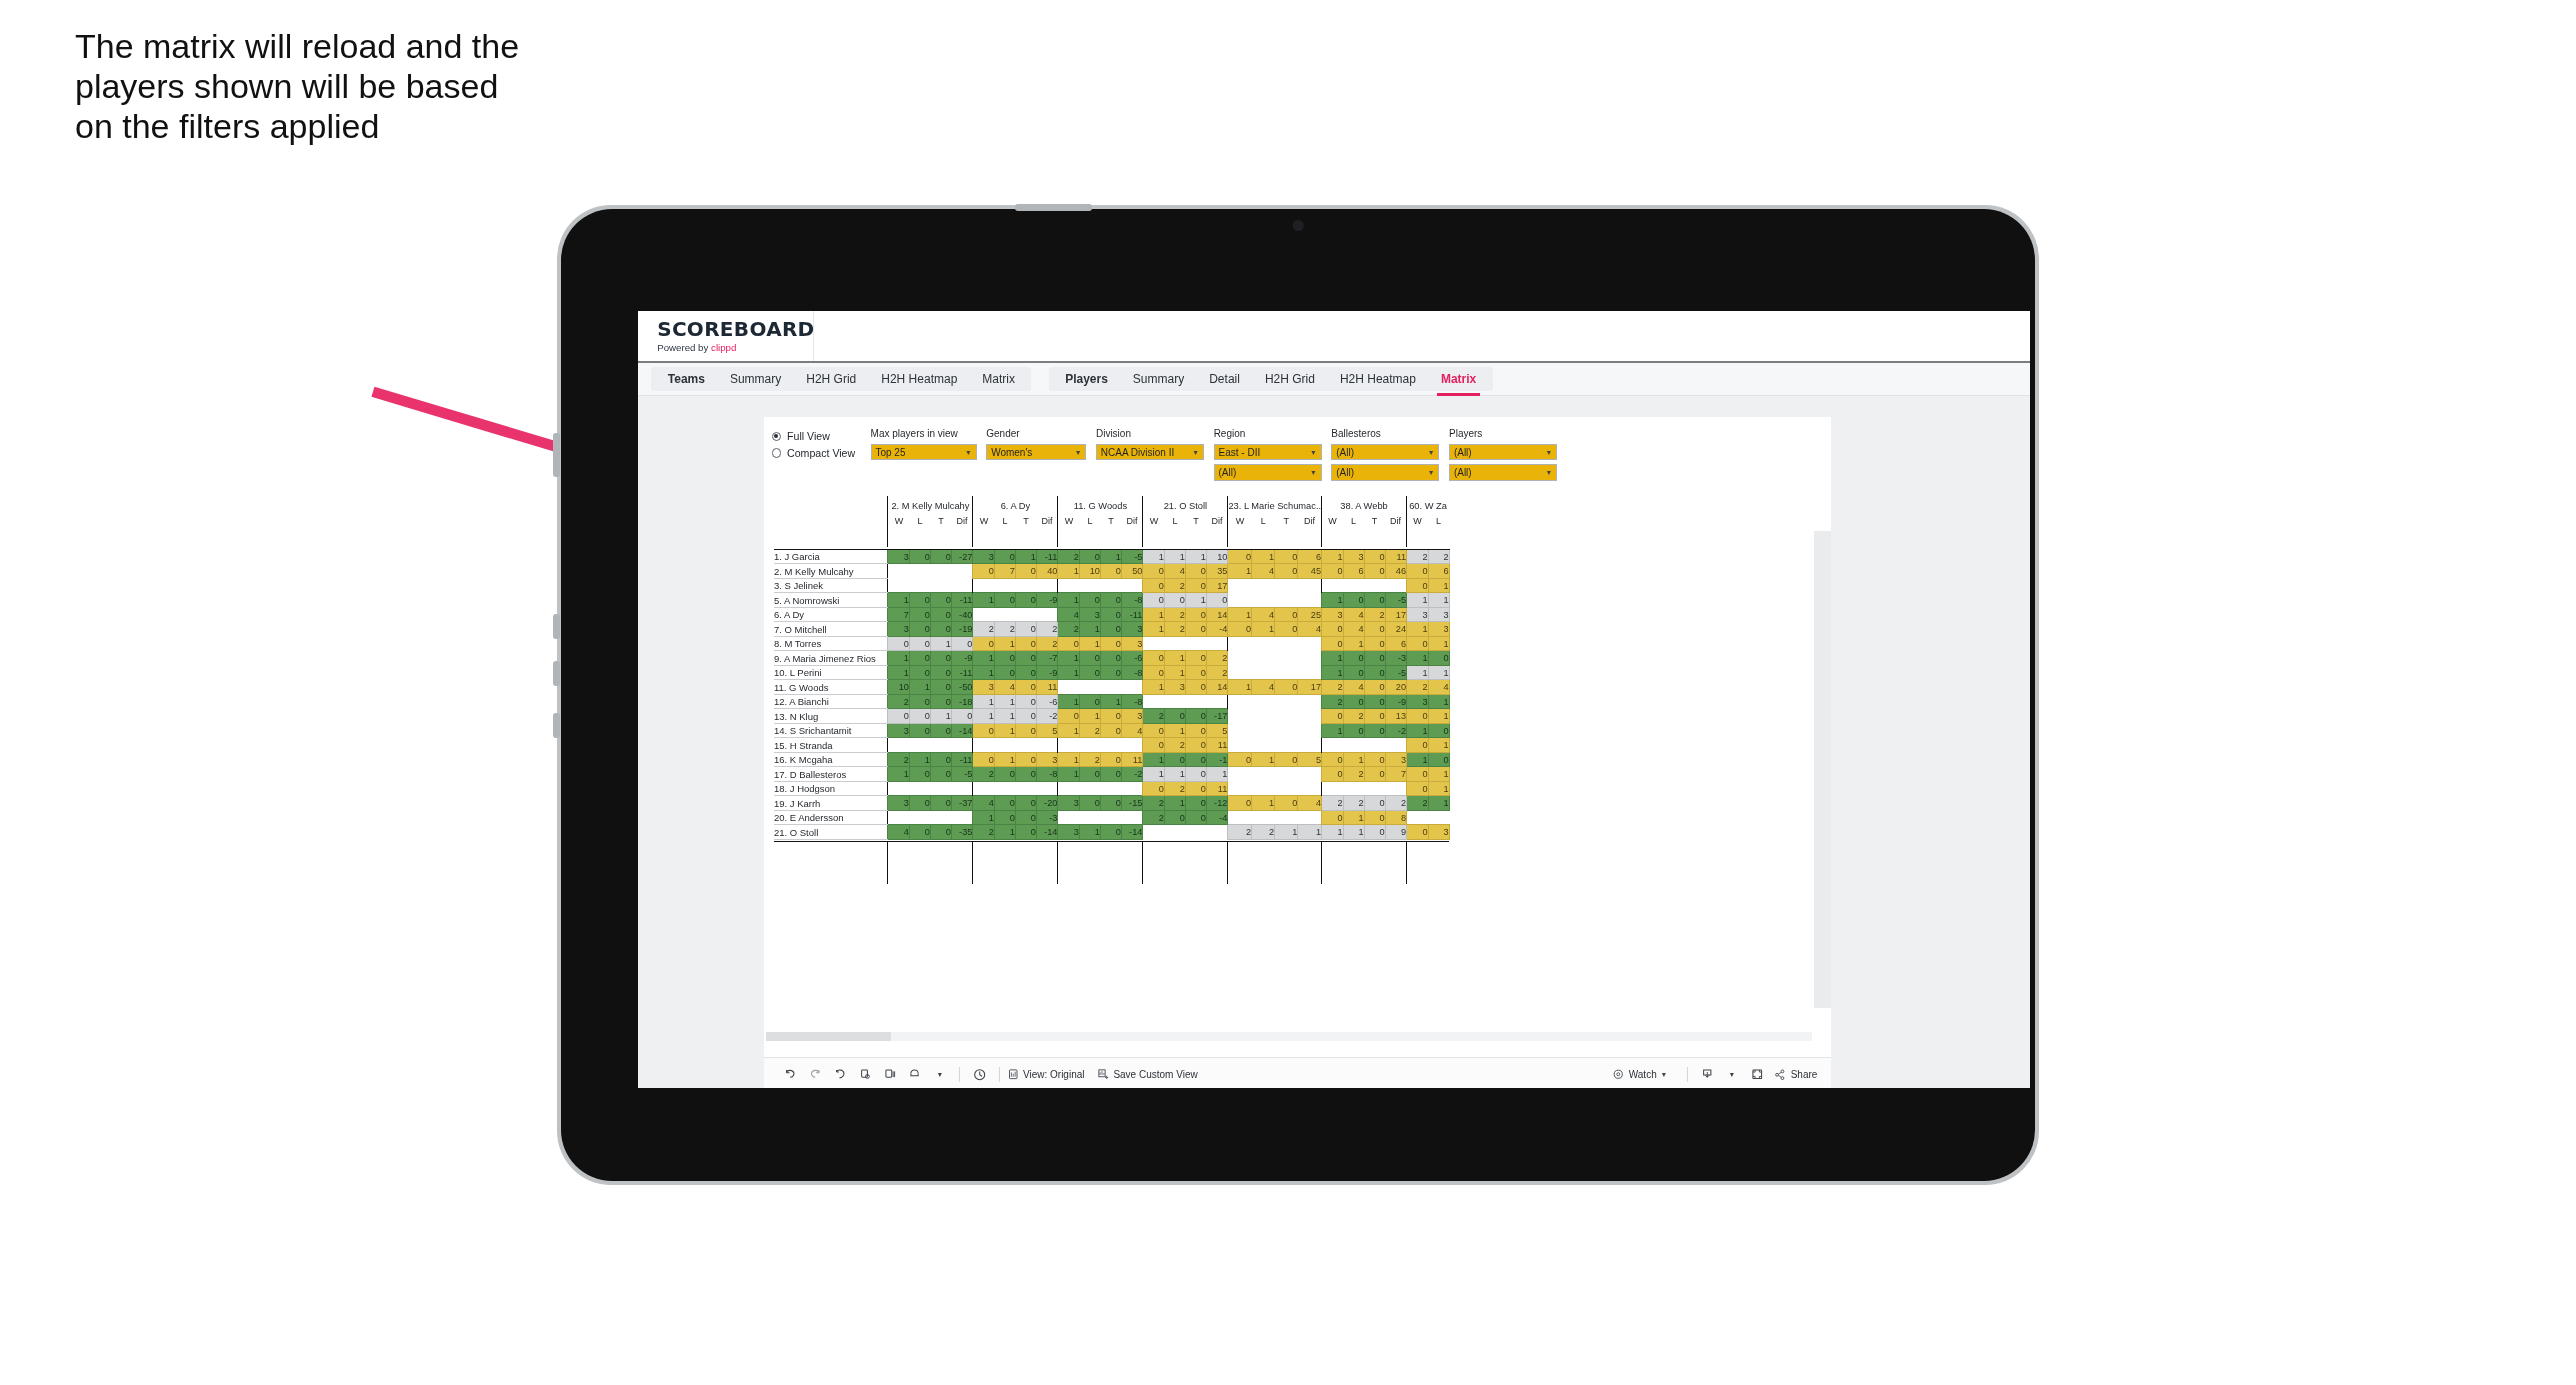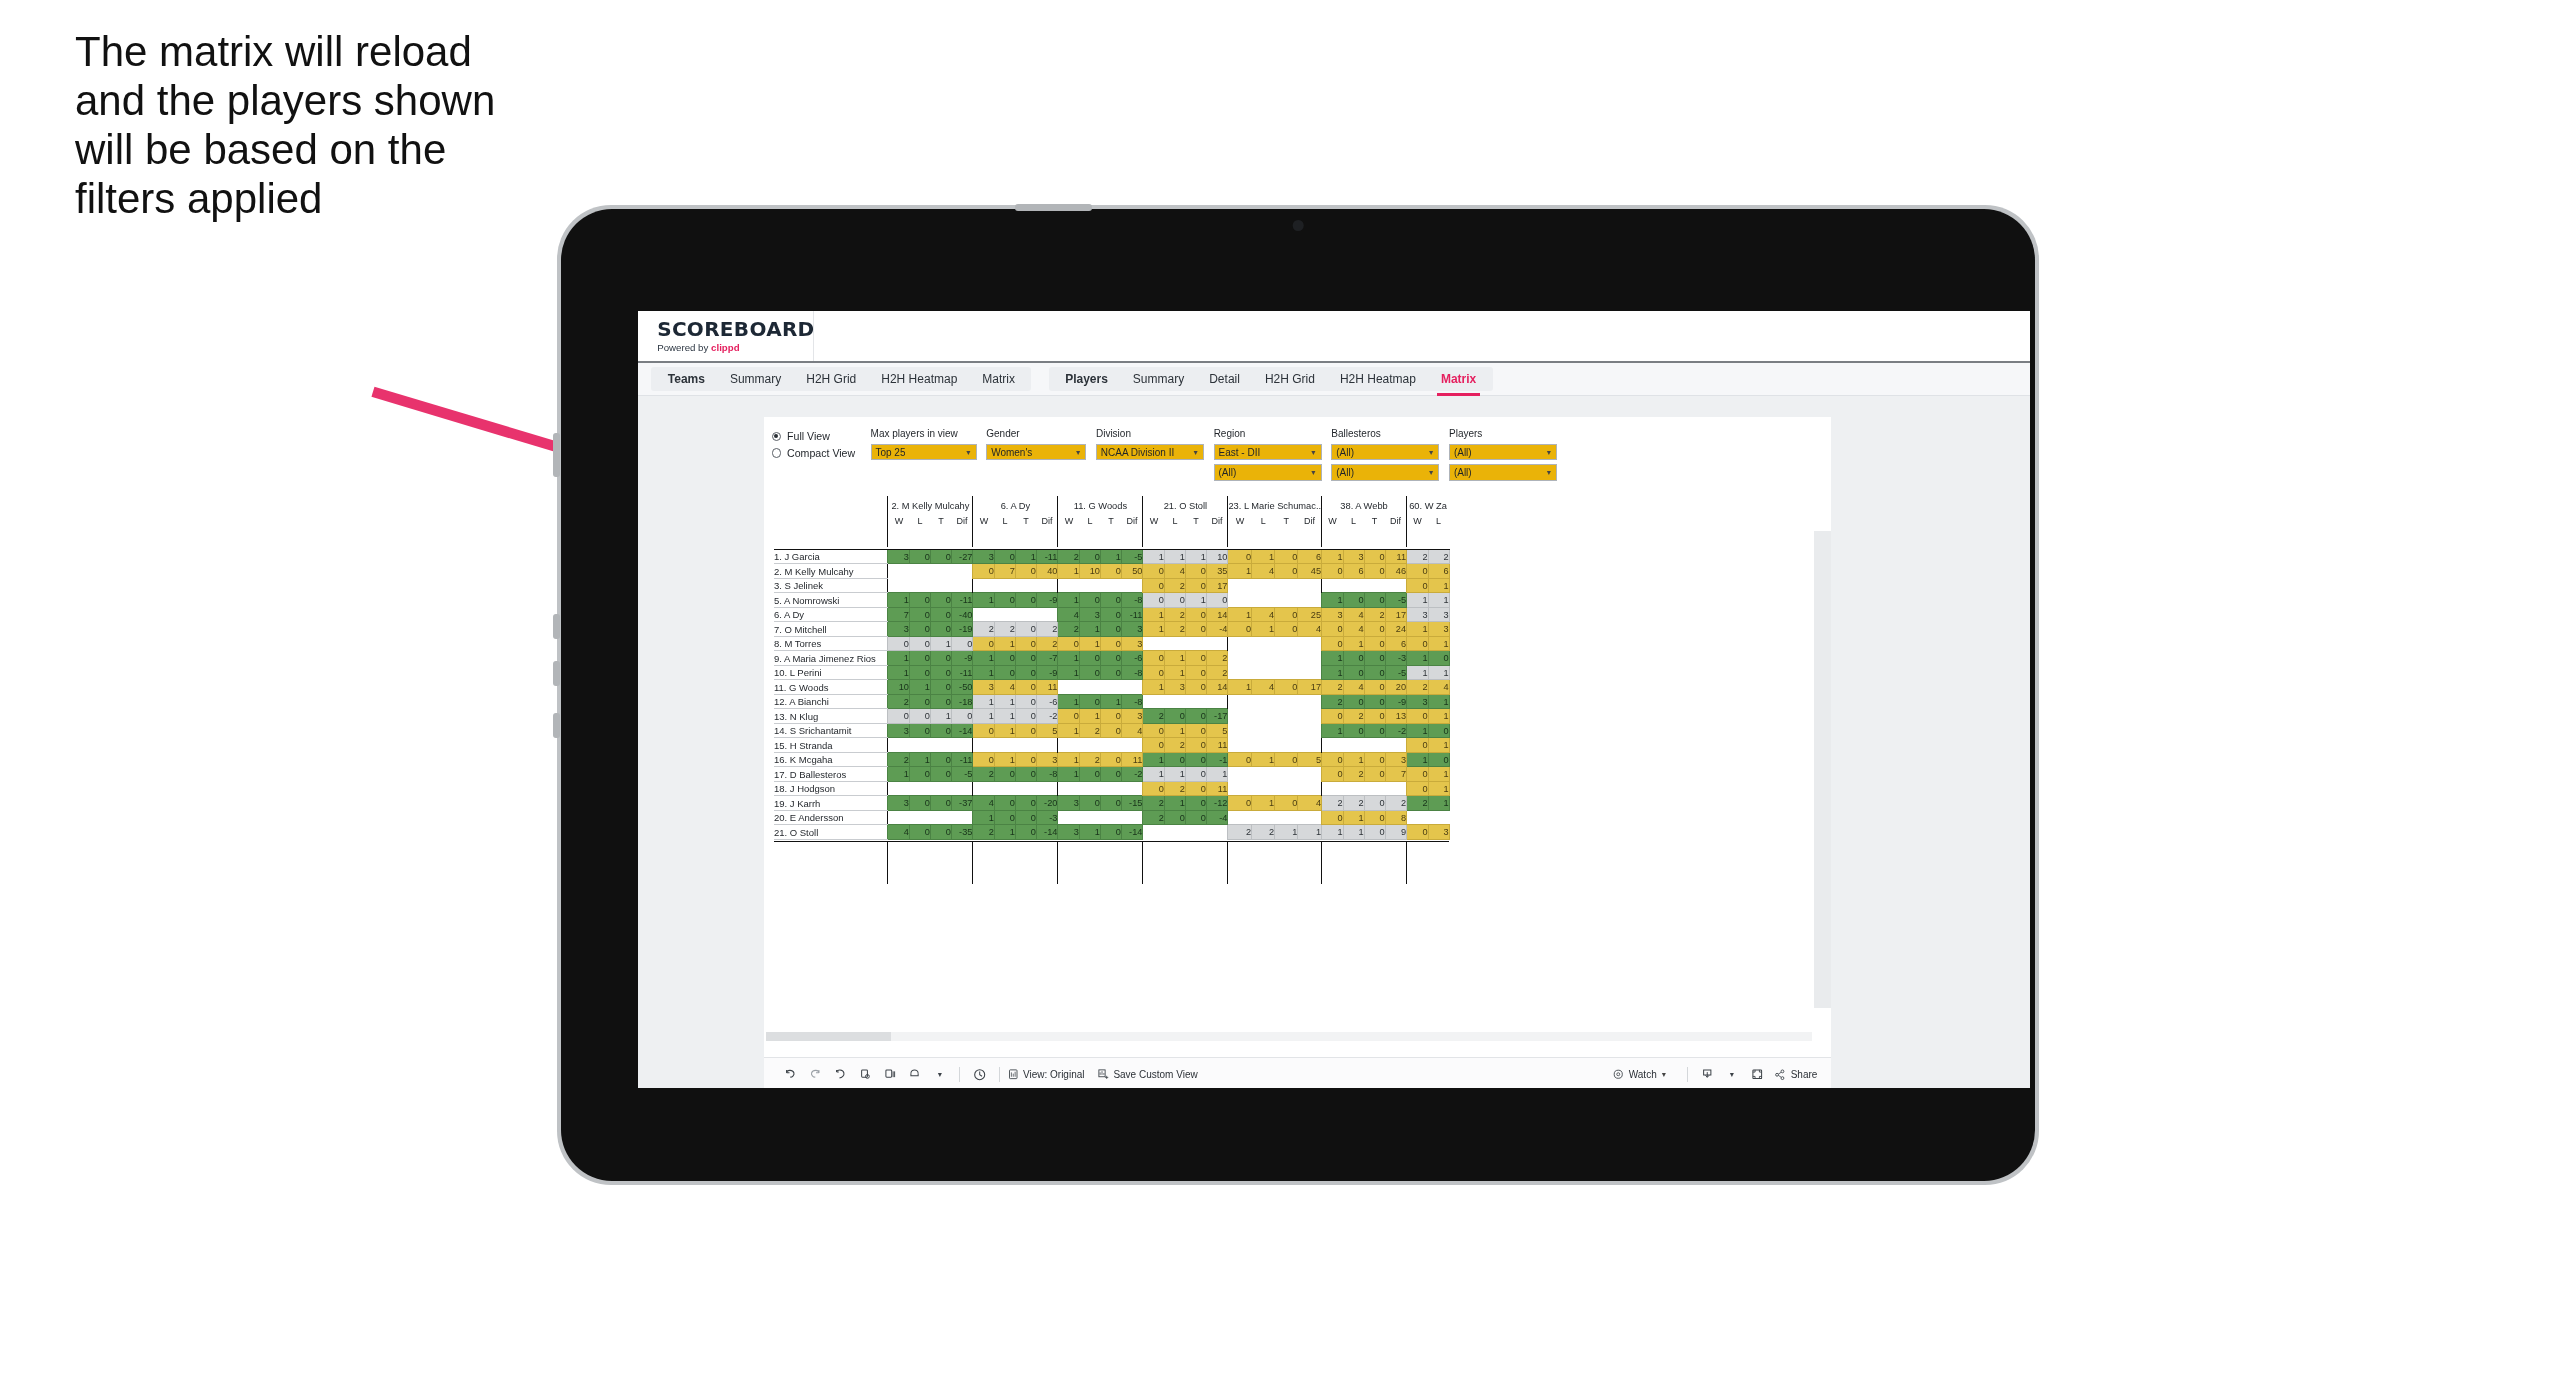--- a/index.html
+++ b/index.html
@@ -1,19 +1,19 @@
 <!DOCTYPE html>
 <html><head>
 <meta charset="utf-8">
 <style>
   html,body{margin:0;padding:0;}
   body{width:2576px;height:1386px;background:#ffffff;font-family:"Liberation Sans",sans-serif;overflow:hidden;position:relative;}
 
   
-  .annotation{position:absolute;left:75px;top:27px;width:454px;font-size:42px;line-height:1.17;color:#111;font-family:"Liberation Sans",sans-serif;}
+  .annotation{position:absolute;left:75px;top:27px;width:454px;font-size:34px;line-height:1.17;color:#111;font-family:"Liberation Sans",sans-serif;}
 
   .arrow-svg{position:absolute;left:367px;top:386px;width:589px;height:193px;pointer-events:none;}
 
   
   .tablet{position:absolute;left:557px;top:205px;width:1482px;height:980px;background:#bfc2c5;border-radius:54px;padding:3.9px;box-sizing:border-box;}
   .tablet-inner{width:100%;height:100%;background:#101010;border-radius:51px;box-sizing:border-box;padding:0;position:relative;}
   .cam{position:absolute;left:50%;top:11.6px;transform:translateX(-50%);width:10.6px;height:10.6px;border-radius:50%;background:#1e2023;}
   .btn-side{position:absolute;background:#b2b5b8;border-radius:2.9px;}
   .btn-a{left:-7.7px;top:224px;width:6.8px;height:44px;}
   .btn-b{left:-7.7px;top:405px;width:6.8px;height:25px;}
@@ -22,21 +22,21 @@
   .btn-top{position:absolute;left:454px;top:-4.8px;width:77px;height:6.8px;background:#b2b5b8;border-radius:2.9px;}
 
   
   .screen{position:absolute;left:77px;top:102px;width:1392px;height:777px;background:#eef0f2;overflow:hidden;}
 
   
   .topbar{height:50px;background:#ffffff;display:flex;align-items:stretch;border-bottom:2.9px solid #7a7e83;}
   .brand{width:176px;display:flex;flex-direction:column;justify-content:center;padding-left:19.3px;box-sizing:border-box;border-right:1px solid #e3e5e8;}
   .brand-title{font-family:"DejaVu Sans",sans-serif;font-weight:bold;font-size:20px;letter-spacing:0.3px;color:#1d2835;line-height:1;}
   .brand-sub{font-size:9.7px;color:#2c3642;margin-top:2.9px;}
-  .brand-sub b{color:#e5205f;font-weight:bold;}
+  .brand-sub b{color:#e5205f;font-weight:normal;}
   .topnav{display:flex;align-items:stretch;}
   .topnav-item{display:flex;align-items:center;padding:0 25px;font-size:14.5px;color:#262c33;letter-spacing:0.4px;border-right:1px solid #e3e5e8;position:relative;cursor:pointer;}
   .topnav-item.active:after{content:"";position:absolute;left:11.6px;right:11.6px;bottom:0;height:3.9px;background:#e5205f;}
 
   
   .subbar{height:32px;background:#f6f7f9;display:flex;align-items:center;padding-left:13.5px;gap:0;border-bottom:1px solid #dfe2e6;}
   .subgrp{display:flex;align-items:center;background:#eceef1;border-radius:2.9px;height:24px;padding:0 3.9px;}
   .subgrp.second{margin-left:17.4px;}
   .subitem{font-size:12px;color:#2c3239;padding:0 12.5px;line-height:24px;cursor:pointer;white-space:nowrap;}
   .subitem.strong{font-weight:bold;}

